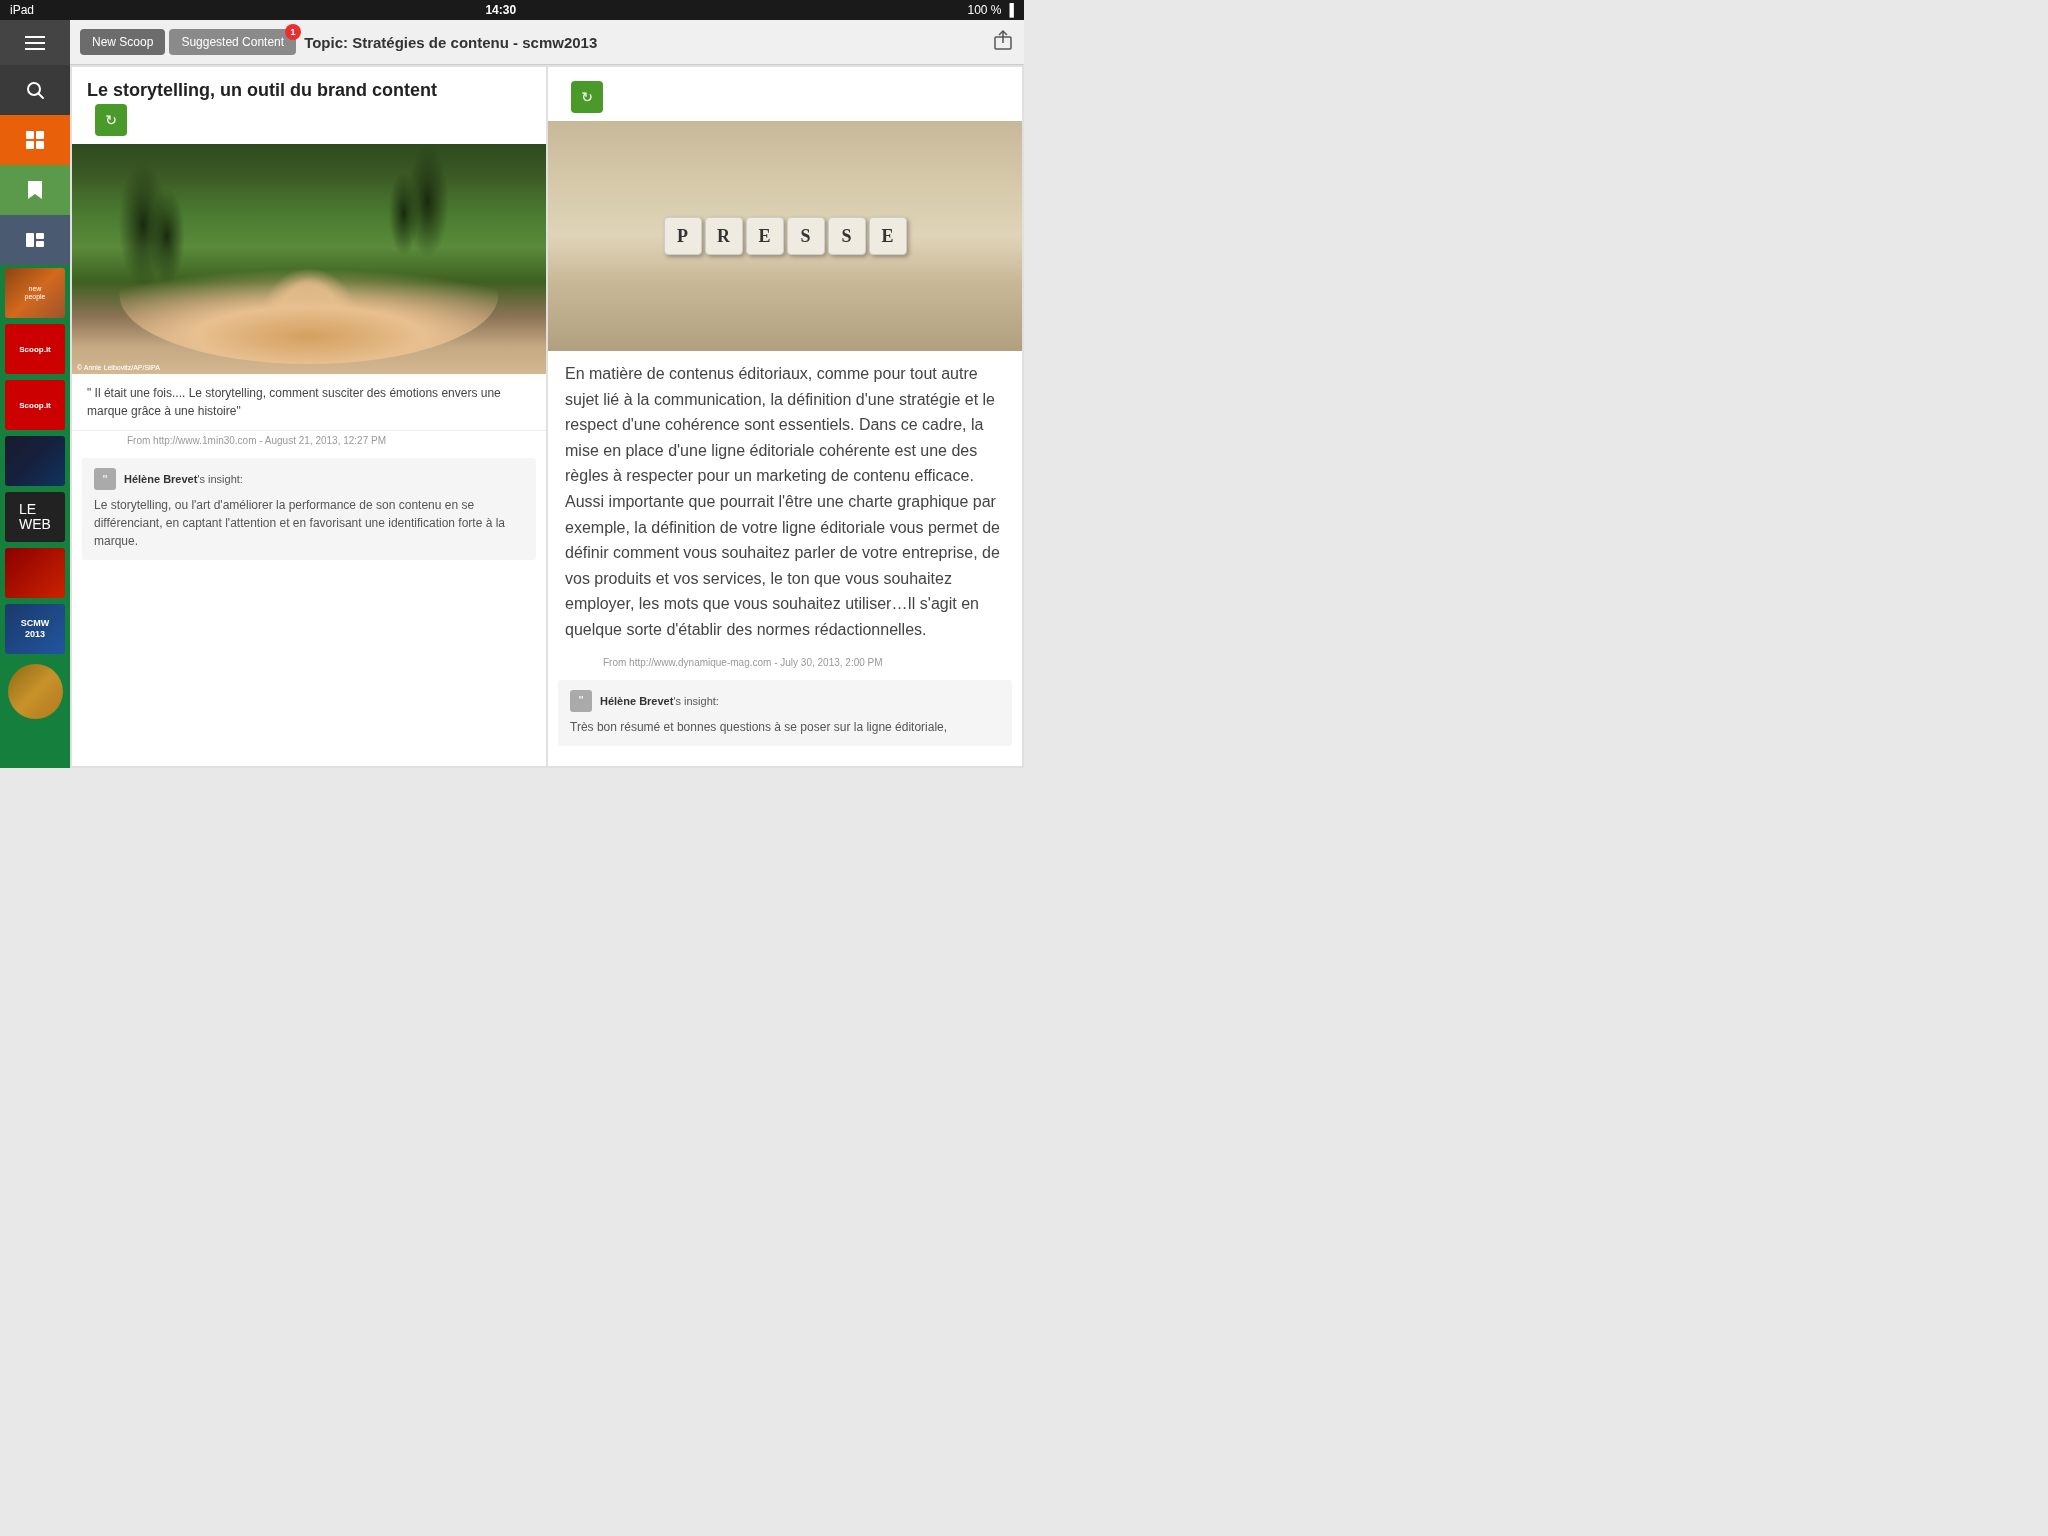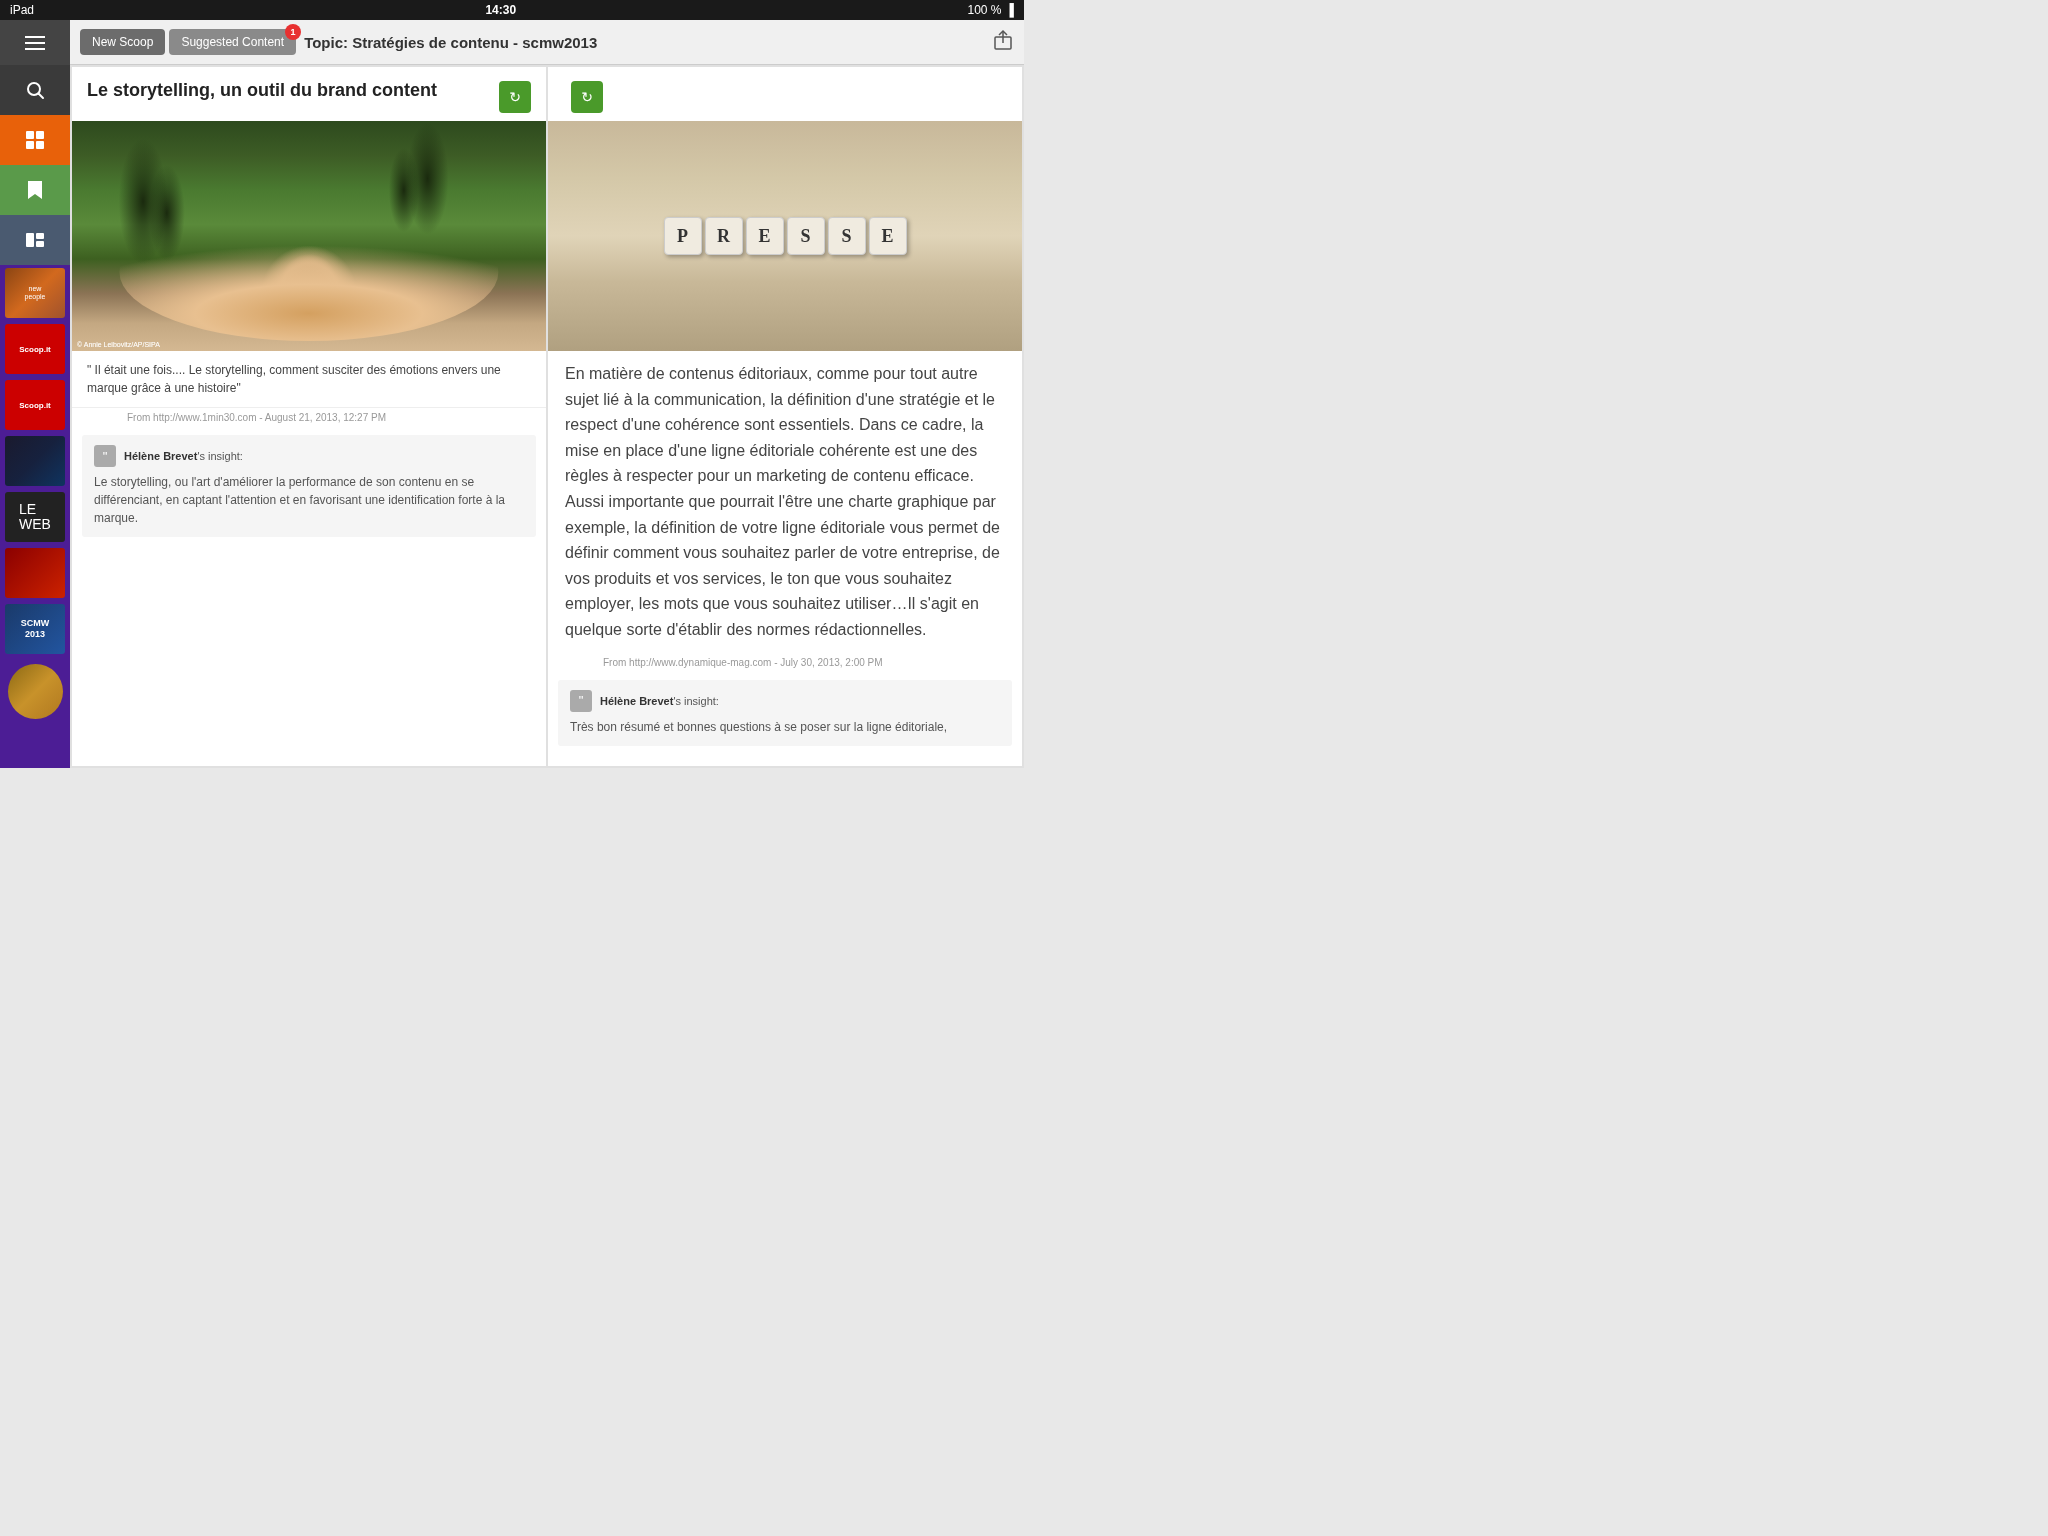--- a/index.html
+++ b/index.html
@@ -32,21 +32,21 @@
     
     .app-body {
       display: flex;
       flex: 1;
       overflow: hidden;
     }
 
     
     .sidebar {
       width: 70px;
-      background: #4c1d95;
+      background: #15803d;
       display: flex;
       flex-direction: column;
       align-items: center;
       flex-shrink: 0;
       overflow-y: auto;
     }
     .sidebar-menu-btn {
       width: 70px;
       height: 45px;
       background: #444;
@@ -192,20 +192,21 @@
       background: white;
       overflow-y: auto;
       display: flex;
       flex-direction: column;
     }
     .article-title-area {
       padding: 12px 15px 8px;
       display: flex;
       align-items: flex-start;
       justify-content: space-between;
+      flex-direction: column;
     }
     .article-title {
       font-size: 18px;
       font-weight: bold;
       color: #222;
       flex: 1;
       line-height: 1.3;
     }
     .retweet-btn {
       background: #4a9a2a;

